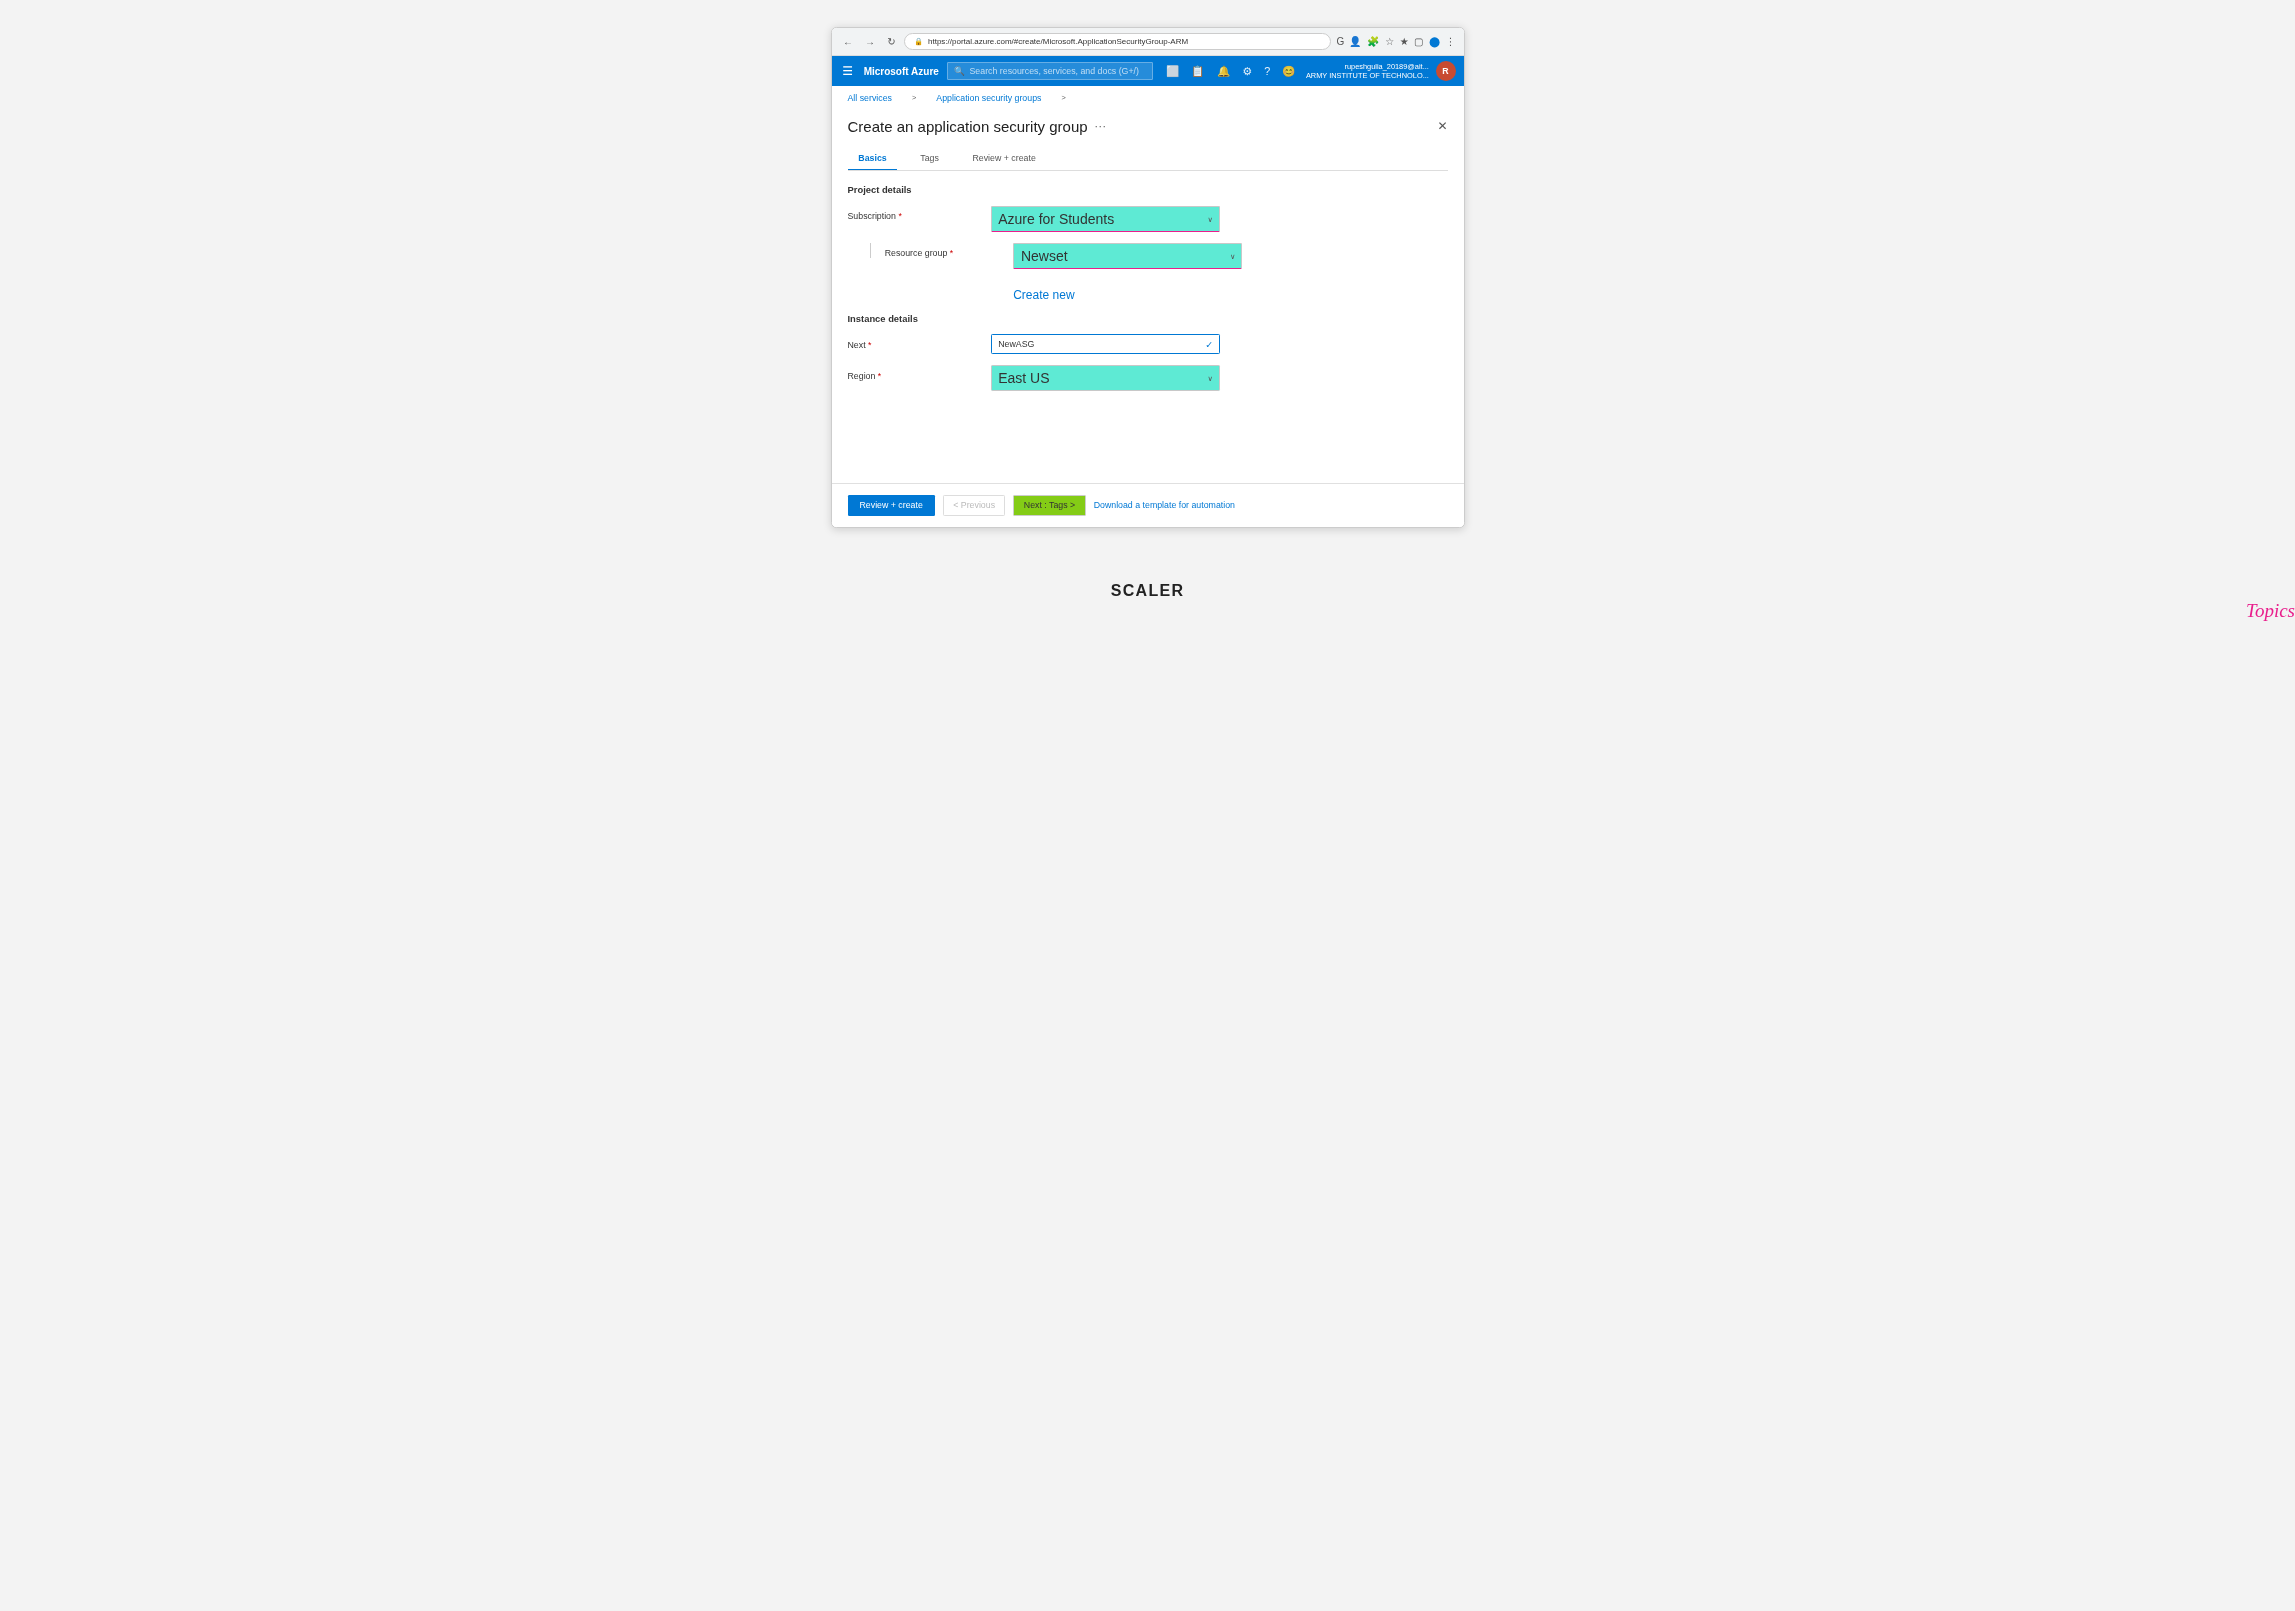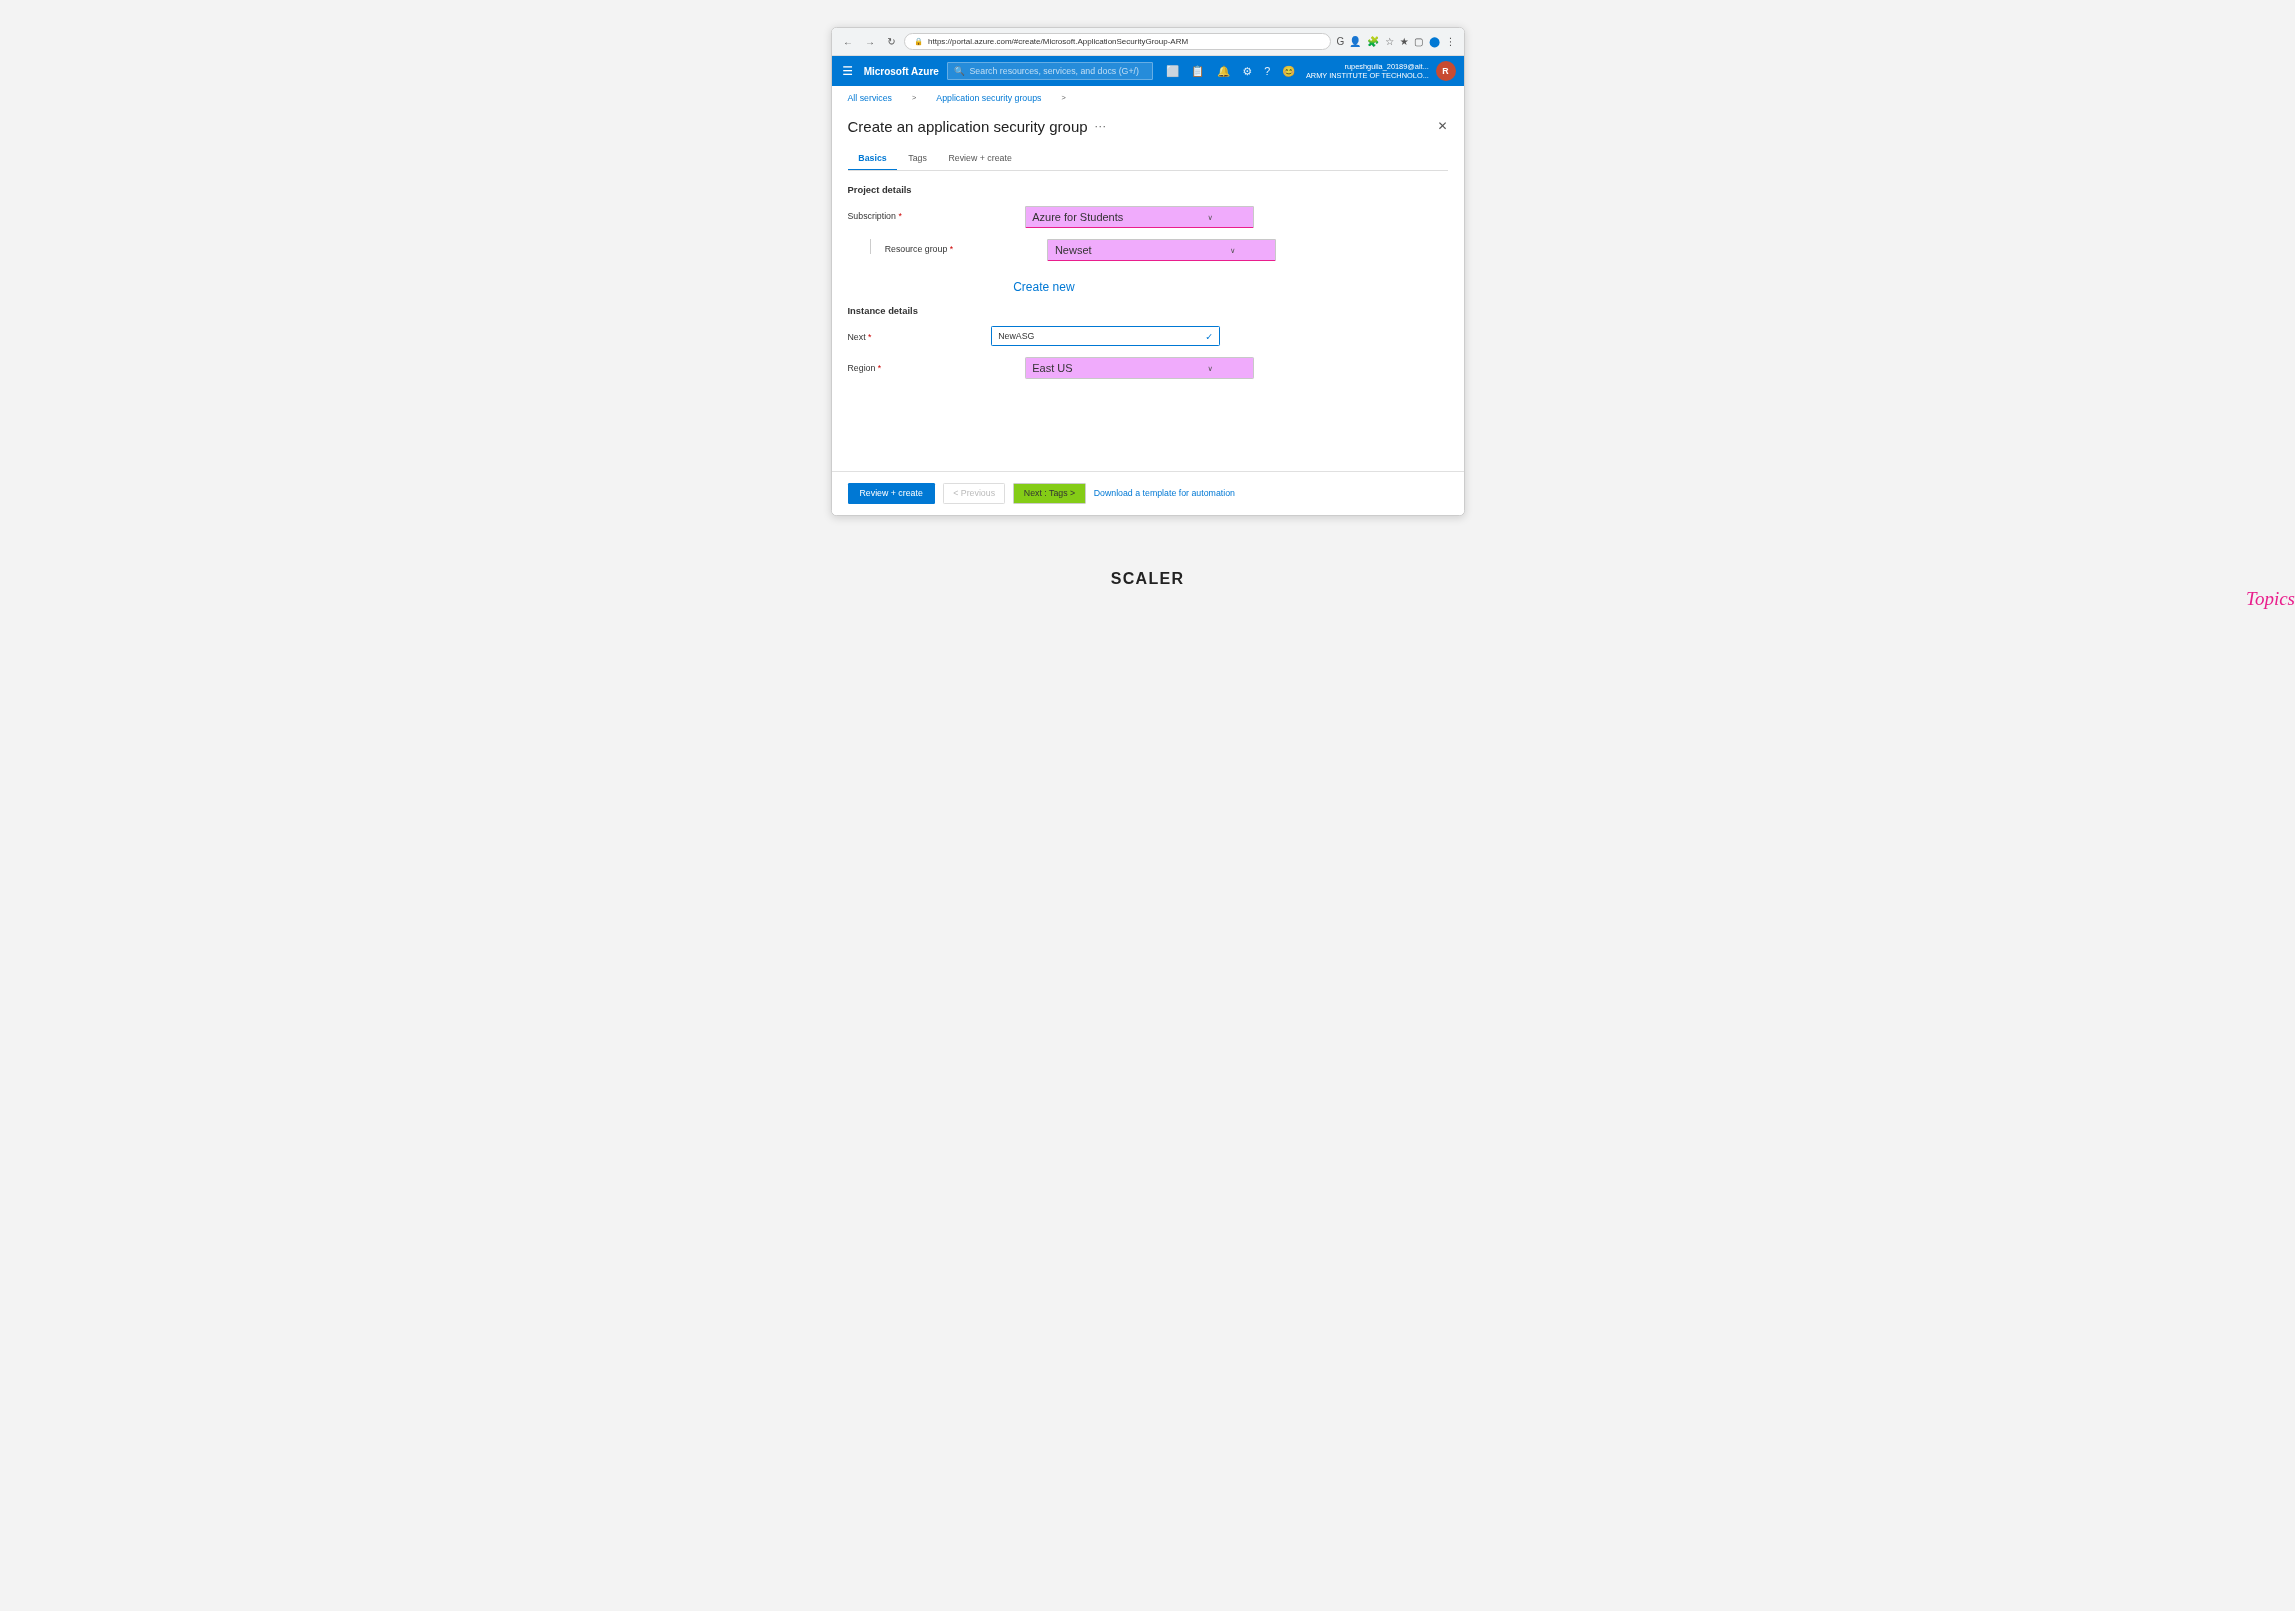--- a/index.html
+++ b/index.html
@@ -33,21 +33,21 @@
     .breadcrumb-sep { color: #666; font-size: 7.4px; }
 
     
     .page-content { padding: 0 16px 0 16px; background: #fff; }
     .page-header { display: flex; align-items: center; justify-content: space-between; padding: 8px 0 10.8px 0; border-bottom: none; }
     .page-title { font-size: 15px; font-weight: 400; color: #222; display: flex; align-items: center; gap: 6.7px; }
     .page-title-ellipsis { font-size: 12px; color: #666; cursor: pointer; }
     .close-btn { font-size: 12px; color: #555; cursor: pointer; background: none; border: none; }
 
     
-    .tabs { display: flex; gap: 0; border-bottom: 0.7px solid #ddd; margin-bottom: 13.5px; }
+    .tabs { display: flex; gap: 12px; border-bottom: 0.7px solid #ddd; margin-bottom: 13.5px; }
     .tab { padding: 6.7px 10.8px; font-size: 8.8px; cursor: pointer; color: #555; border-bottom: 1.3px solid transparent; position: relative; top: 0.7px; }
     .tab.active { color: #0078d4; border-bottom: 1.3px solid #0078d4; font-weight: 600; }
 
     
     .section-title { font-size: 9.4px; font-weight: 600; color: #333; margin-bottom: 10.8px; margin-top: 2.7px; }
     .form-row { display: flex; align-items: flex-start; margin-bottom: 10.8px; gap: 8px; }
     .form-label { width: 135px; min-width: 135px; font-size: 8.8px; color: #333; padding-top: 5.4px; }
     .form-label .required { color: #c00; }
     .form-control-wrap { flex: 1; max-width: 229px; }
     .form-select-wrapper { position: relative; }
@@ -64,21 +64,21 @@
     .btn-secondary { background: #fff; color: #333; border: 0.7px solid #ccc; border-radius: 1.3px; padding: 4.7px 9.4px; font-size: 8.8px; cursor: pointer; white-space: nowrap; }
     .btn-secondary:disabled { color: #bbb; border-color: #ddd; cursor: default; }
     .btn-next { background: #84cc16; color: #333; border: 0.7px solid #ccc; border-radius: 1.3px; padding: 4.7px 9.4px; font-size: 8.8px; cursor: pointer; }
     .download-link { color: #0078d4; font-size: 8.8px; cursor: pointer; text-decoration: none; }
 
     
     .watermark { text-align: center; padding: 27px 0 13.5px 0; }
     .watermark-scaler { font-size: 16px; font-weight: 900; letter-spacing: 1.3px; color: #222; font-family: Arial, sans-serif; }
     .watermark-topics { font-size: 19px; font-style: italic; color: #e91e8c; font-family: 'Times New Roman', serif; font-weight: 400; text-align: right; }
 
-    .select-display { width: 100%; border: 0.7px solid #c8c8c8; border-radius: 1.3px; padding: 4px 20px 4px 6.7px; font-size: 11px; color: #333; background: #f0abfc; position: relative; margin-left: 34px; }
+    .select-display { width: 100%; border: 0.7px solid #c8c8c8; border-radius: 1.3px; padding: 4px 20px 4px 6.7px; font-size: 14px; color: #333; background: #5eead4; position: relative; }
     .region-select { border: 0.7px solid #c8c8c8; }
     .subscription-select { border-bottom: 1.3px solid #e91e8c !important; }
     .resource-select { border-bottom: 1.3px solid #e91e8c !important; }
   </style>
 </head>
 <body>
 
 <div class="browser-frame">
 
   <div class="browser-toolbar">

